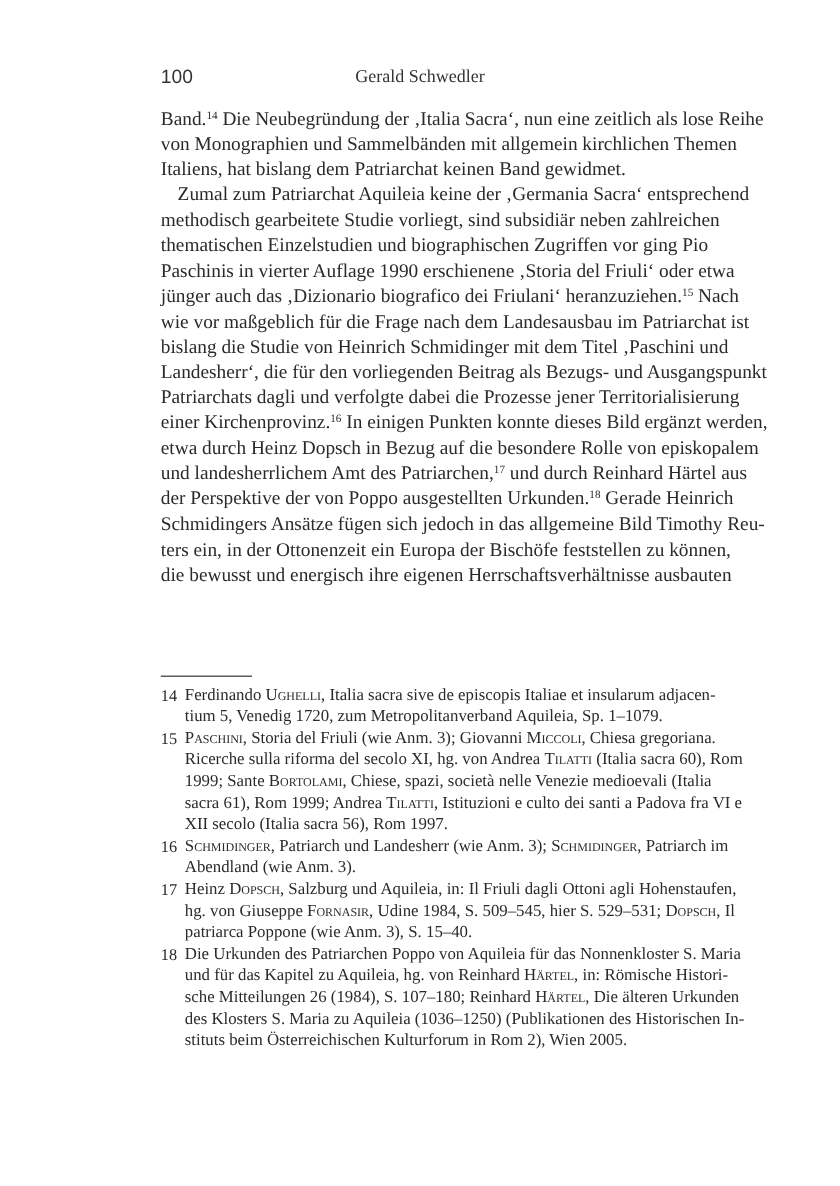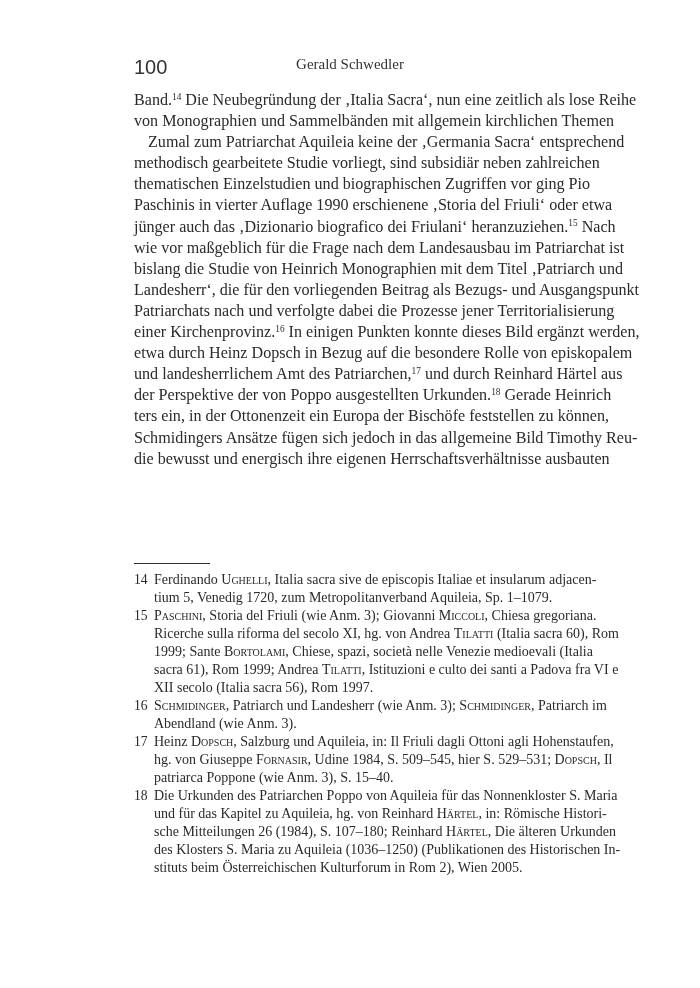--- a/index.html
+++ b/index.html
@@ -1,21 +1,21 @@
 <!DOCTYPE html>
 <html><head>
 <meta charset="utf-8">
 <style>
   html, body { margin: 0; padding: 0; background: #ffffff; }
   body {
     width: 700px; height: 988px; position: relative; overflow: hidden;
     font-family: "Liberation Serif", "DejaVu Serif", serif; color: #2a2a2a;
   }
   .header { position: absolute; top: 56px; left: 134px; width: 432px; height: 20px; }
-  .page-num { position: absolute; left: 0; top: 0; font-family: "Liberation Sans", "DejaVu Sans", sans-serif; font-size: 20px; color: #333; }
+  .page-num { position: absolute; left: 0; top: 0; font-family: "Liberation Sans", "DejaVu Sans", sans-serif; font-size: 16px; color: #333; }
   .running-head { position: absolute; left: 0; right: 0; top: 0; text-align: center; font-size: 15px; color: #333; }
   .body-text { position: absolute; top: 89px; left: 134px; width: 432px; }
   .line {
     display: block; font-size: 16.1px; line-height: 21.1px; height: 21.1px;
     white-space: nowrap; text-align: justify; text-align-last: justify; overflow: visible;
   }
   .line.last { text-align-last: left; }
   .line.indent { padding-left: 14px; }
   sup { font-size: 0.58em; vertical-align: 0; position: relative; top: -0.55em; line-height: 0; }
   .sc { font-variant: small-caps; }
@@ -33,35 +33,36 @@
 <body>
 
 <div class="header">
   <span class="page-num">100</span>
   <div class="running-head">Gerald Schwedler</div>
 </div>
 
 <div class="body-text" id="body-text">
     <span class="line">Band.<sup>14</sup> Die Neubegründung der ‚Italia Sacra‘, nun eine zeitlich als lose Reihe</span>
     <span class="line">von Monographien und Sammelbänden mit allgemein kirchlichen Themen</span>
+    <span class="line last">Italiens, hat bislang dem Patriarchat keinen Band gewidmet.</span>
     <span class="line indent">Zumal zum Patriarchat Aquileia keine der ‚Germania Sacra‘ entsprechend</span>
     <span class="line">methodisch gearbeitete Studie vorliegt, sind subsidiär neben zahlreichen</span>
     <span class="line">thematischen Einzelstudien und biographischen Zugriffen vor ging Pio</span>
     <span class="line">Paschinis in vierter Auflage 1990 erschienene ‚Storia del Friuli‘ oder etwa</span>
     <span class="line">jünger auch das ‚Dizionario biografico dei Friulani‘ heranzuziehen.<sup>15</sup> Nach</span>
     <span class="line">wie vor maßgeblich für die Frage nach dem Landesausbau im Patriarchat ist</span>
-    <span class="line">bislang die Studie von Heinrich Monographien mit dem Titel ‚Patriarch und</span>
+    <span class="line">bislang die Studie von Heinrich Schmidinger mit dem Titel ‚Paschini und</span>
     <span class="line">Landesherr‘, die für den vorliegenden Beitrag als Bezugs- und Ausgangspunkt</span>
-    <span class="line">Patriarchats nach und verfolgte dabei die Prozesse jener Territorialisierung</span>
+    <span class="line">Patriarchats dagli und verfolgte dabei die Prozesse jener Territorialisierung</span>
     <span class="line">einer Kirchenprovinz.<sup>16</sup> In einigen Punkten konnte dieses Bild ergänzt werden,</span>
     <span class="line">etwa durch Heinz Dopsch in Bezug auf die besondere Rolle von episkopalem</span>
     <span class="line">und landesherrlichem Amt des Patriarchen,<sup>17</sup> und durch Reinhard Härtel aus</span>
     <span class="line">der Perspektive der von Poppo ausgestellten Urkunden.<sup>18</sup> Gerade Heinrich</span>
+    <span class="line">Schmidingers Ansätze fügen sich jedoch in das allgemeine Bild Timothy Reu-</span>
     <span class="line">ters ein, in der Ottonenzeit ein Europa der Bischöfe feststellen zu können,</span>
-    <span class="line">Schmidingers Ansätze fügen sich jedoch in das allgemeine Bild Timothy Reu-</span>
     <span class="line">die bewusst und energisch ihre eigenen Herrschaftsverhältnisse ausbauten</span>
   </div>
 
 <div class="fn-rule"></div>
 
 <div class="footnotes" id="footnotes">
     <div class="fn">
       <span class="fn-num">14</span>
       <span class="fn-line">Ferdinando <span class="sc">Ughelli</span>, Italia sacra sive de episcopis Italiae et insularum adjacen-</span>
       <span class="fn-line last">tium 5, Venedig 1720, zum Metropolitanverband Aquileia, Sp. 1–1079.</span>

